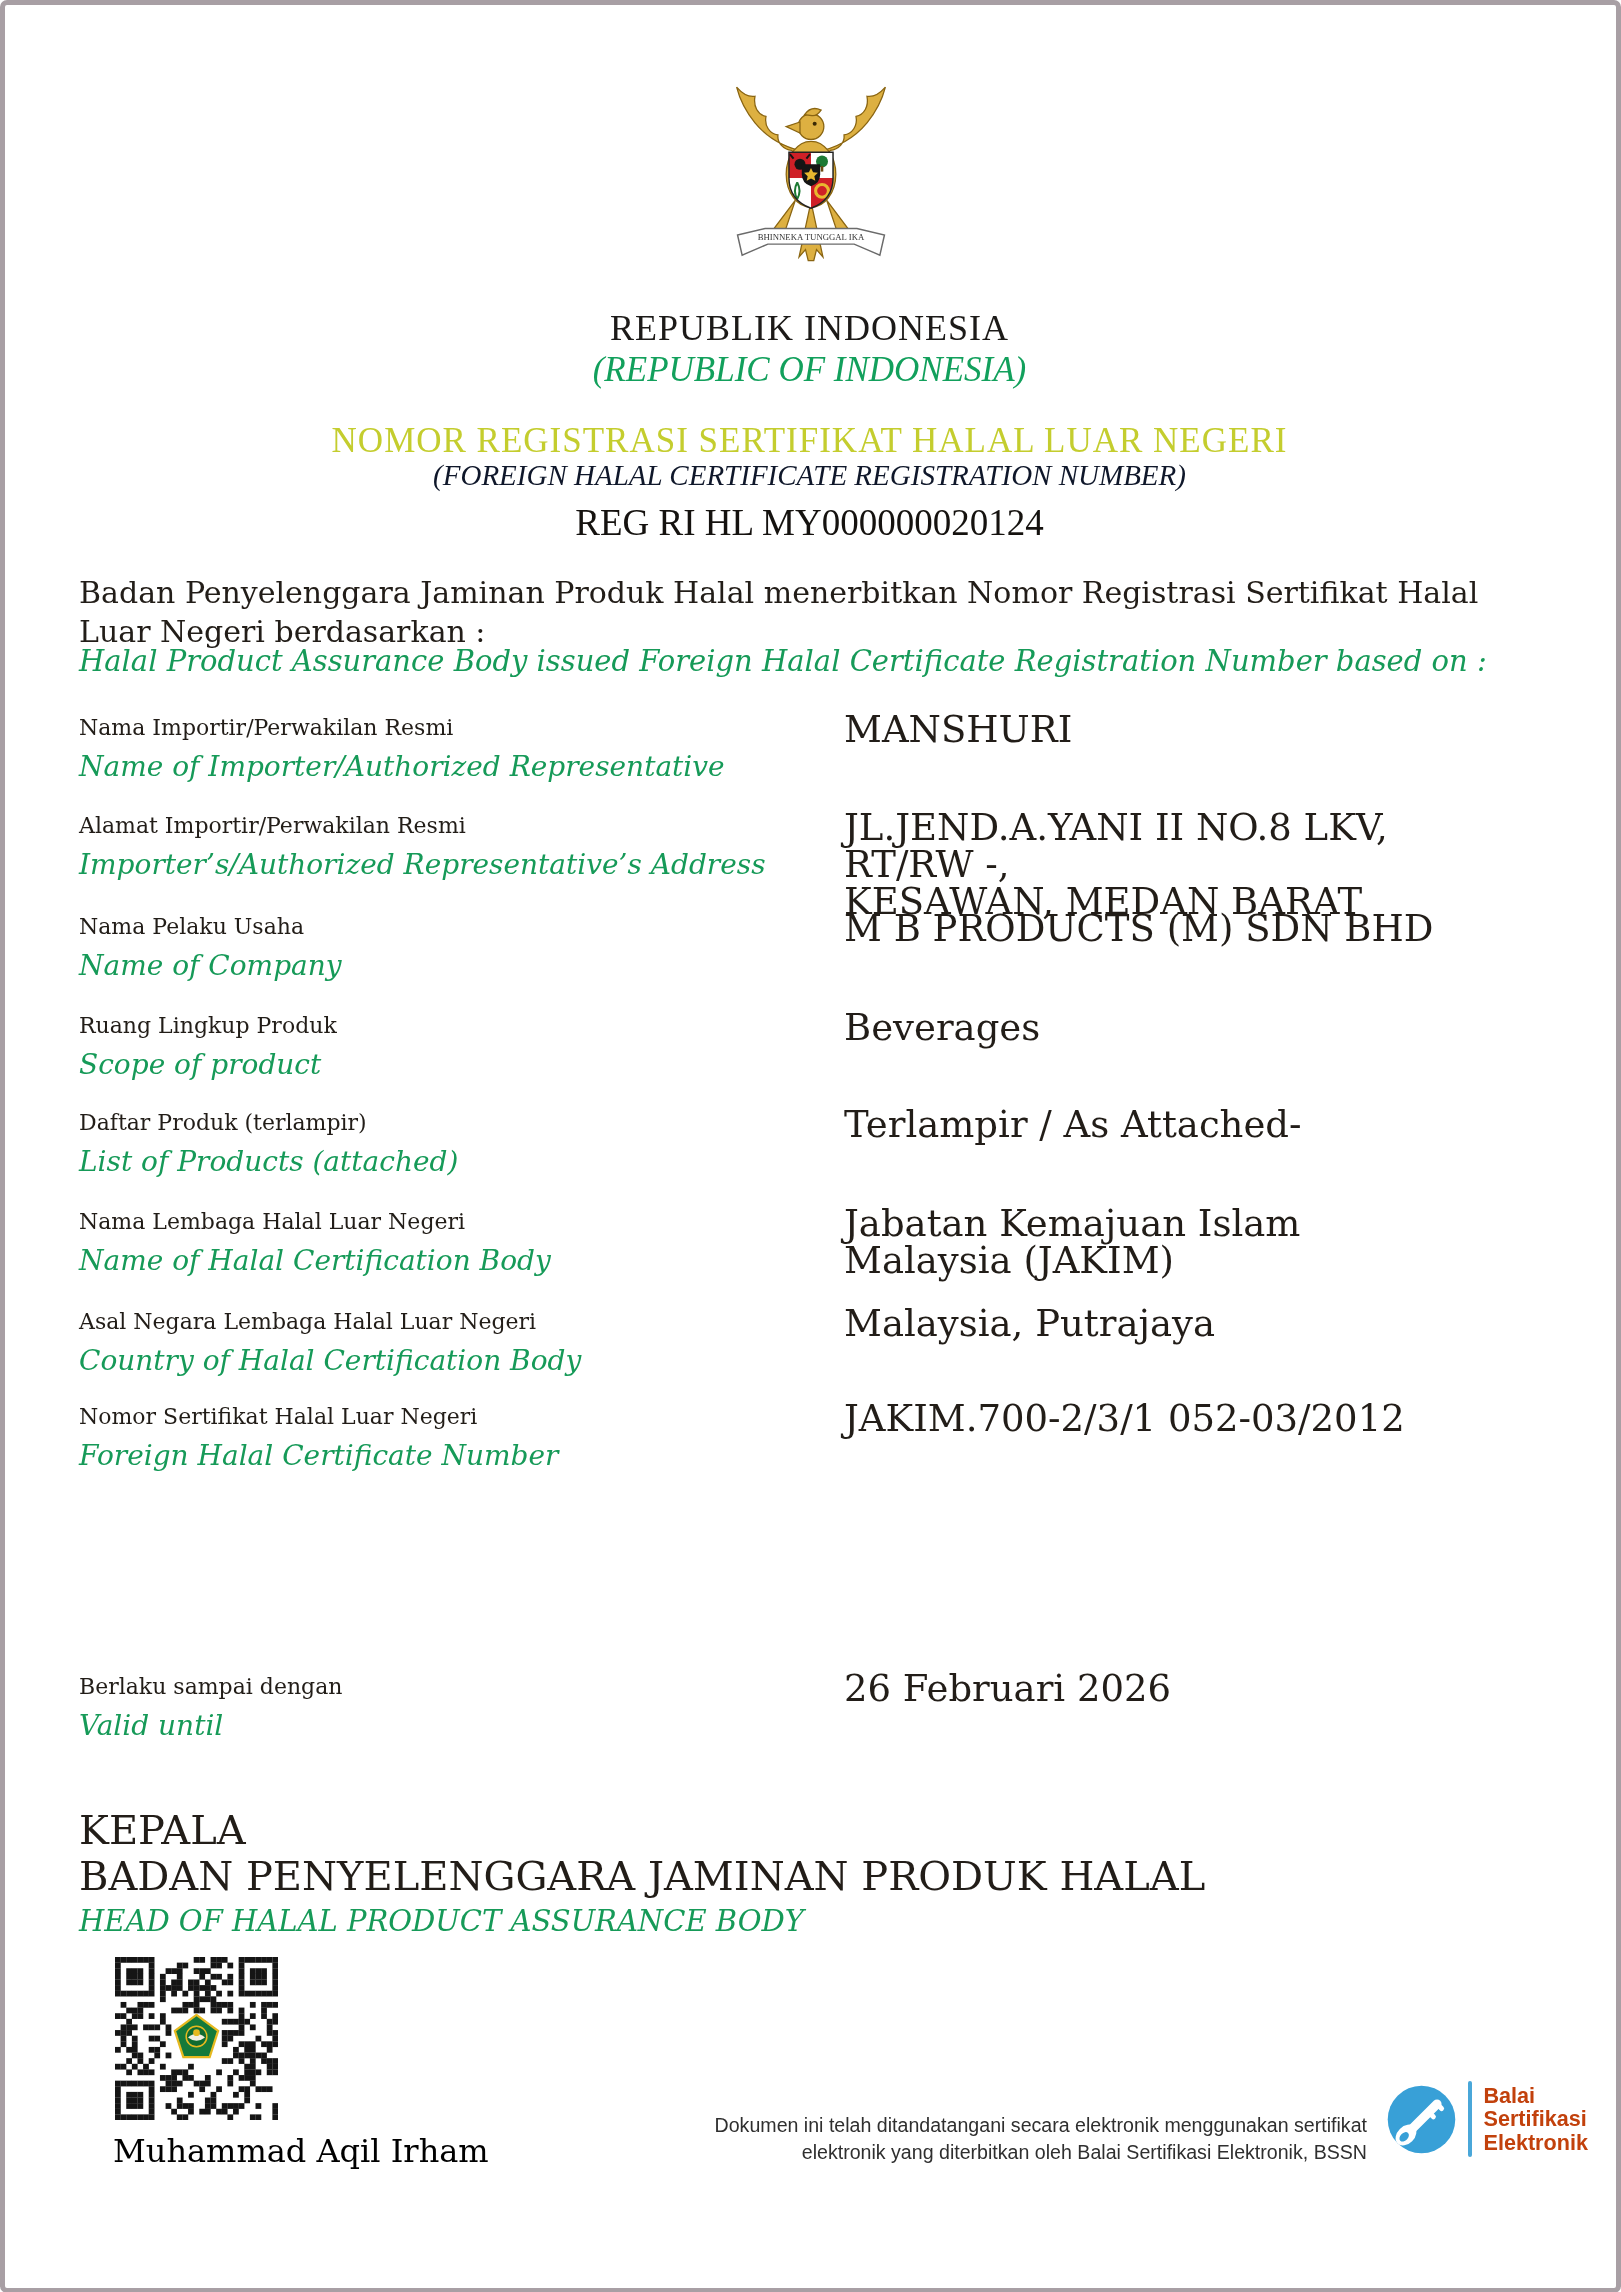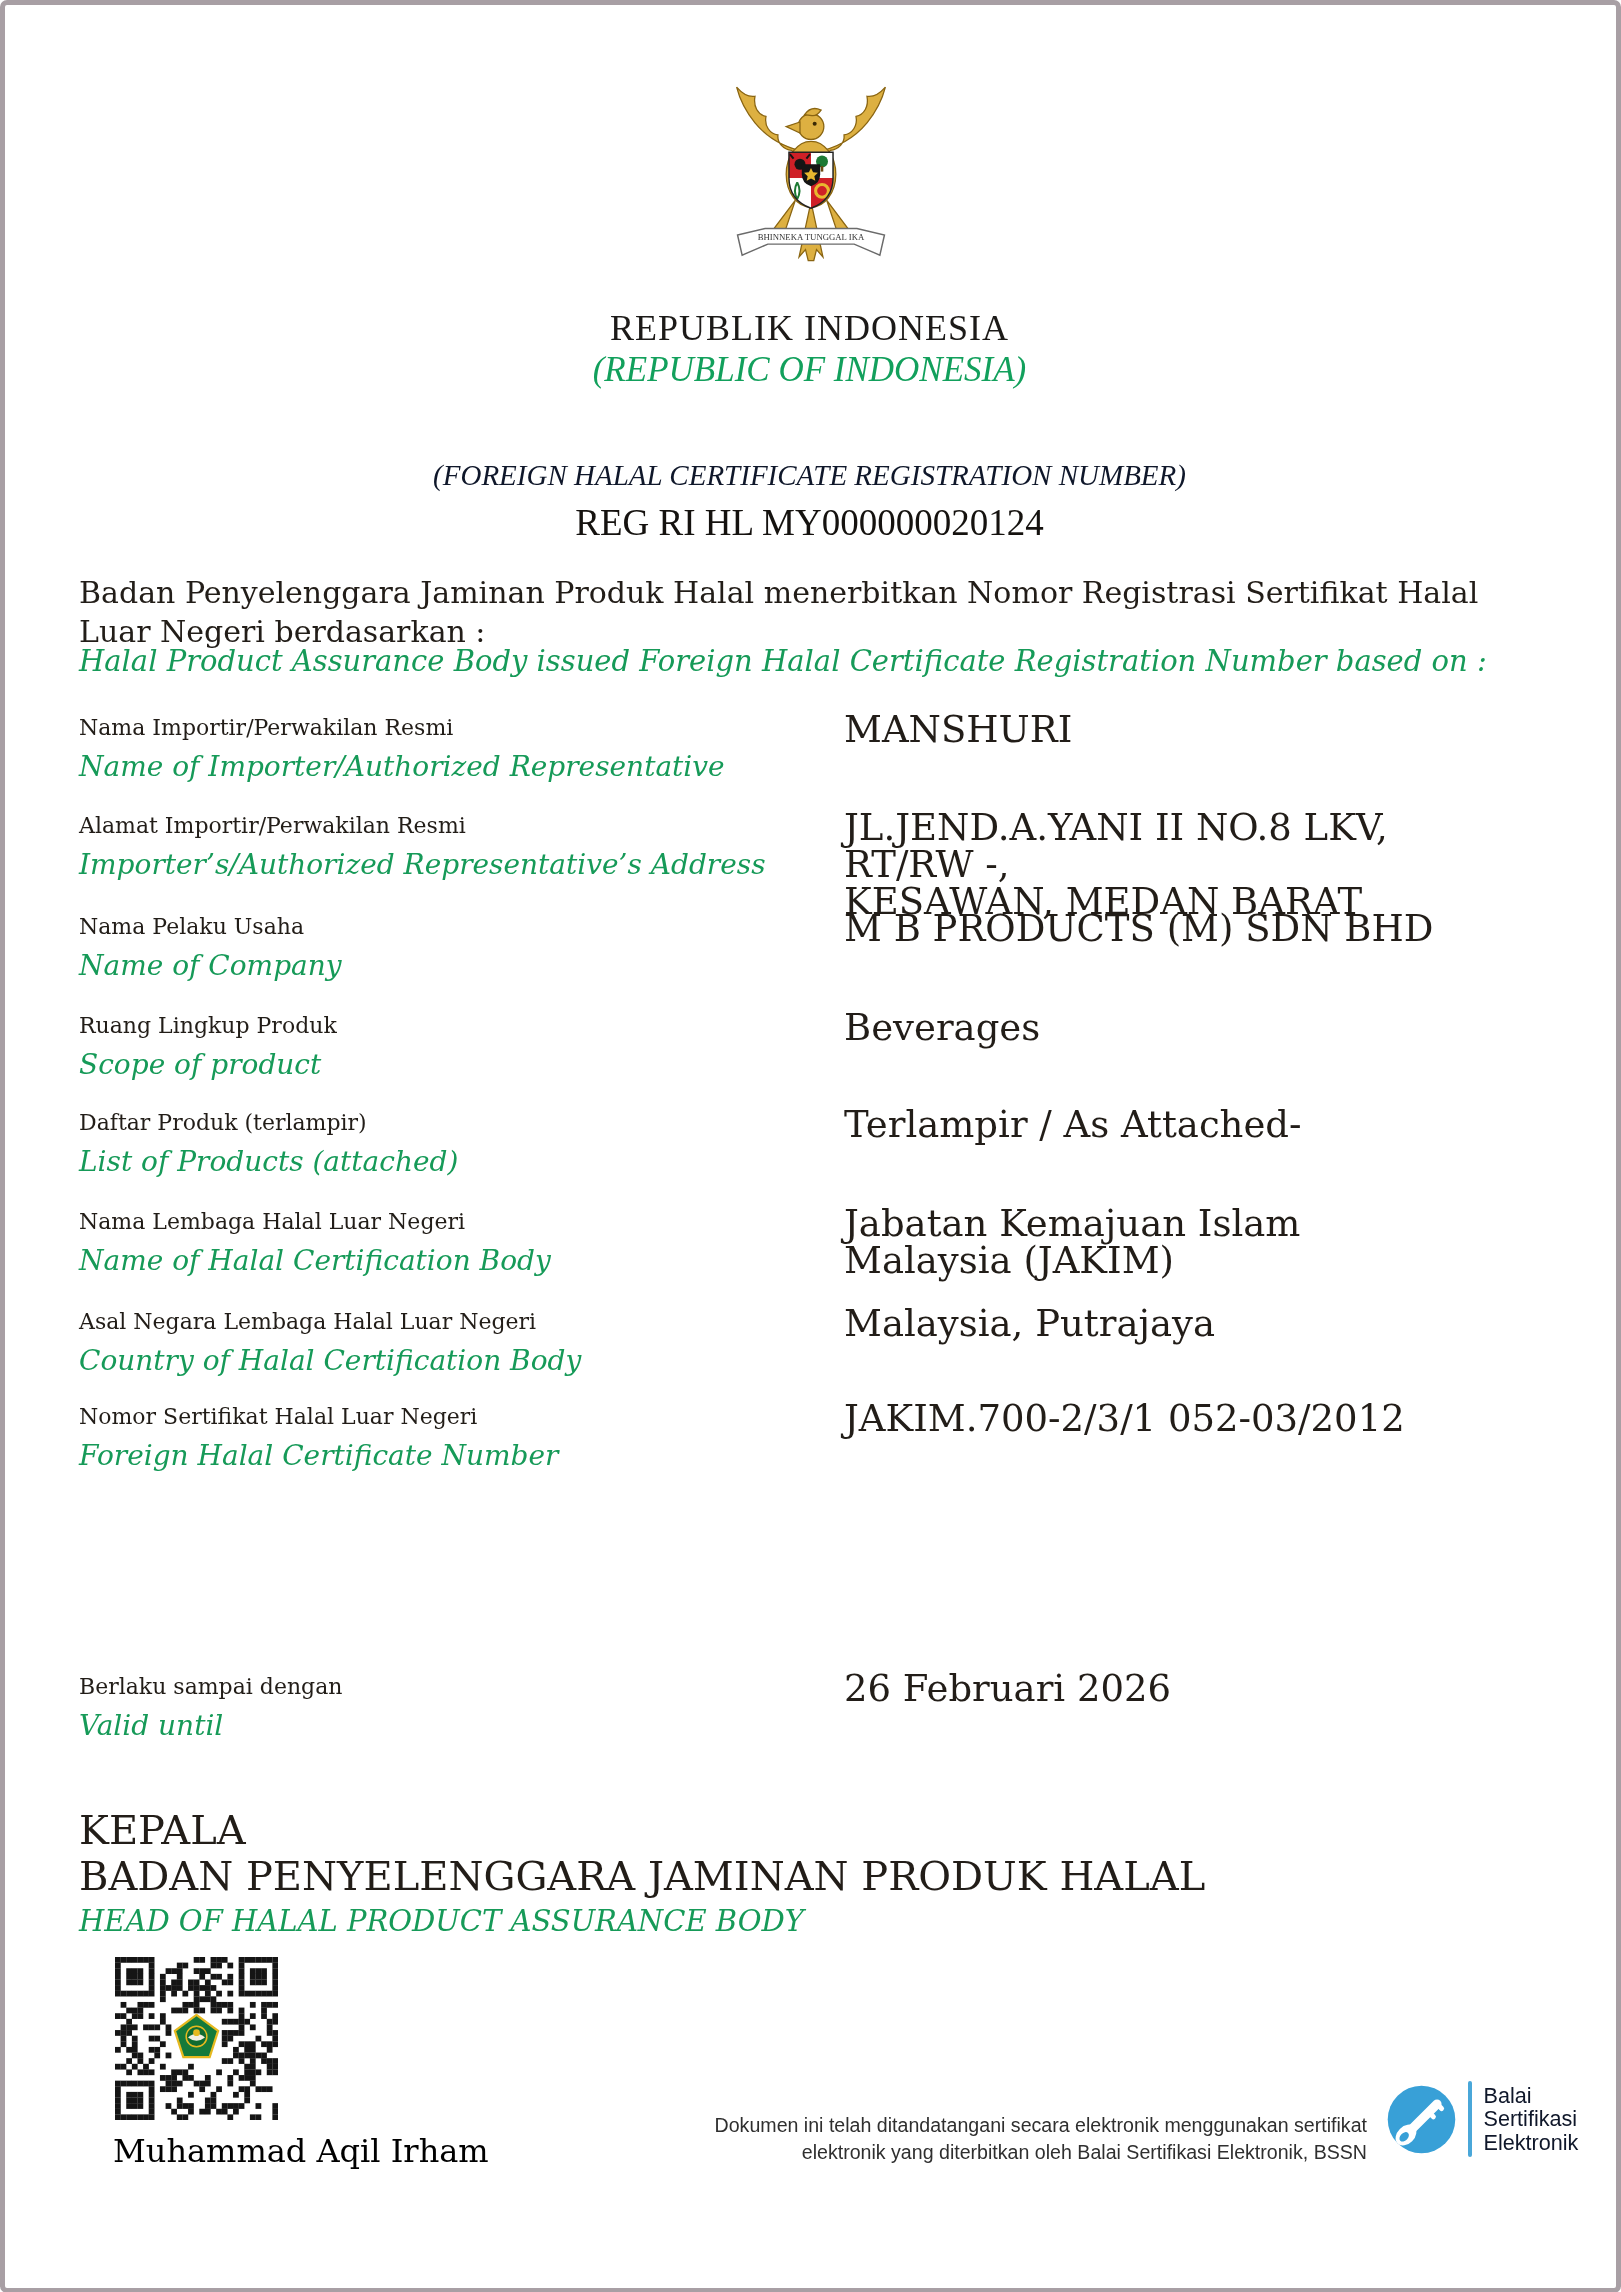--- a/index.html
+++ b/index.html
@@ -40,21 +40,21 @@
   .qr{position:absolute;left:110px;top:1952px;width:163px;height:163px;}
   .qr svg{display:block;}
   .qr-logo{position:absolute;left:58px;top:56px;width:47px;height:47px;}
   .sig-name{position:absolute;left:108px;top:2127px;font-size:32px;color:#000000;}
 
   .disclaimer{position:absolute;left:529px;top:2107px;width:833px;text-align:right;
     font-family:"Liberation Sans",sans-serif;font-size:19.6px;line-height:27.4px;color:#2f2f2f;white-space:pre-line;}
 
   .bse{position:absolute;left:1380px;top:2076px;display:flex;align-items:center;}
   .bse-divider{width:3.9px;height:76px;background:#4aa7d9;margin:0 11.8px 0 9.8px;border-radius:2px;}
-  .bse-text{font-family:"Liberation Sans",sans-serif;font-weight:normal;font-size:21.6px;line-height:23.5px;color:#0f172a;}
+  .bse-text{font-family:"Liberation Sans",sans-serif;font-weight:bold;font-size:21.6px;line-height:23.5px;color:#c2410c;}
 </style>
 </head>
 <body>
 
 <div class="page">
 
   <div class="emblem">
     <svg viewBox="0 0 220 240" width="202" height="241">
       <g fill="#ddb041" stroke="#8a6512" stroke-width="1.4">
 
@@ -103,20 +103,21 @@
 
       <g>
         <path d="M30,188 L60,181 L160,181 L190,188 L185,210 L157,198 L63,198 L35,210 Z" fill="#ffffff" stroke="#6b6b6b" stroke-width="1.6"></path>
         <text x="110" y="194" text-anchor="middle" font-size="9.5" fill="#333333" style="font-family:'Liberation Serif',serif;">BHINNEKA TUNGGAL IKA</text>
       </g>
     </svg>
   </div>
 
   <div class="country-title center">REPUBLIK INDONESIA</div>
   <div class="country-title-en center">(REPUBLIC OF INDONESIA)</div>
+  <div class="doc-title center">NOMOR REGISTRASI SERTIFIKAT HALAL LUAR NEGERI</div>
   <div class="doc-title-en center">(FOREIGN HALAL CERTIFICATE REGISTRATION NUMBER)</div>
   <div class="reg-number center">REG RI HL MY000000020124</div>
 
   <div class="intro-id">Badan Penyelenggara Jaminan Produk Halal menerbitkan Nomor Registrasi Sertifikat Halal
 Luar Negeri berdasarkan :</div>
   <div class="intro-en">Halal Product Assurance Body issued Foreign Halal Certificate Registration Number based on :</div>
 
   <div class="fields">
 
     <div class="field-row" style="top:704px">

